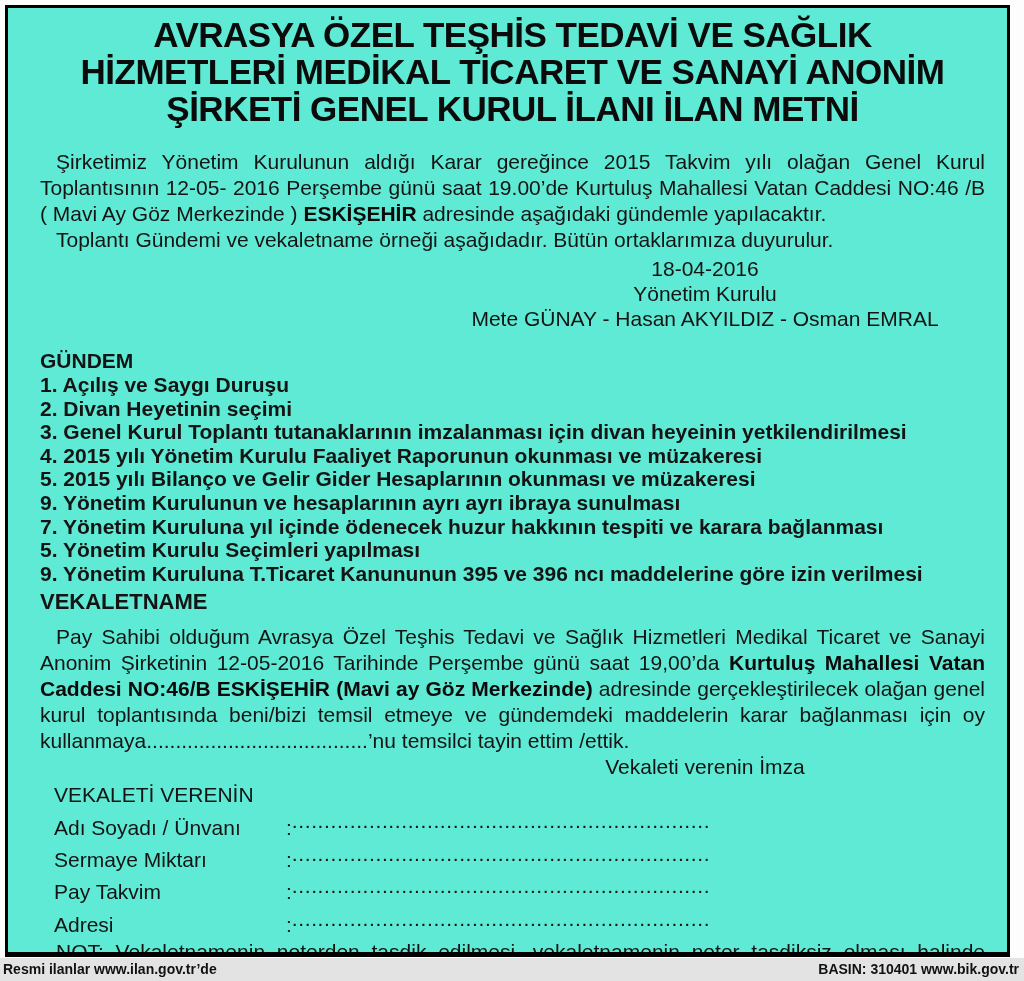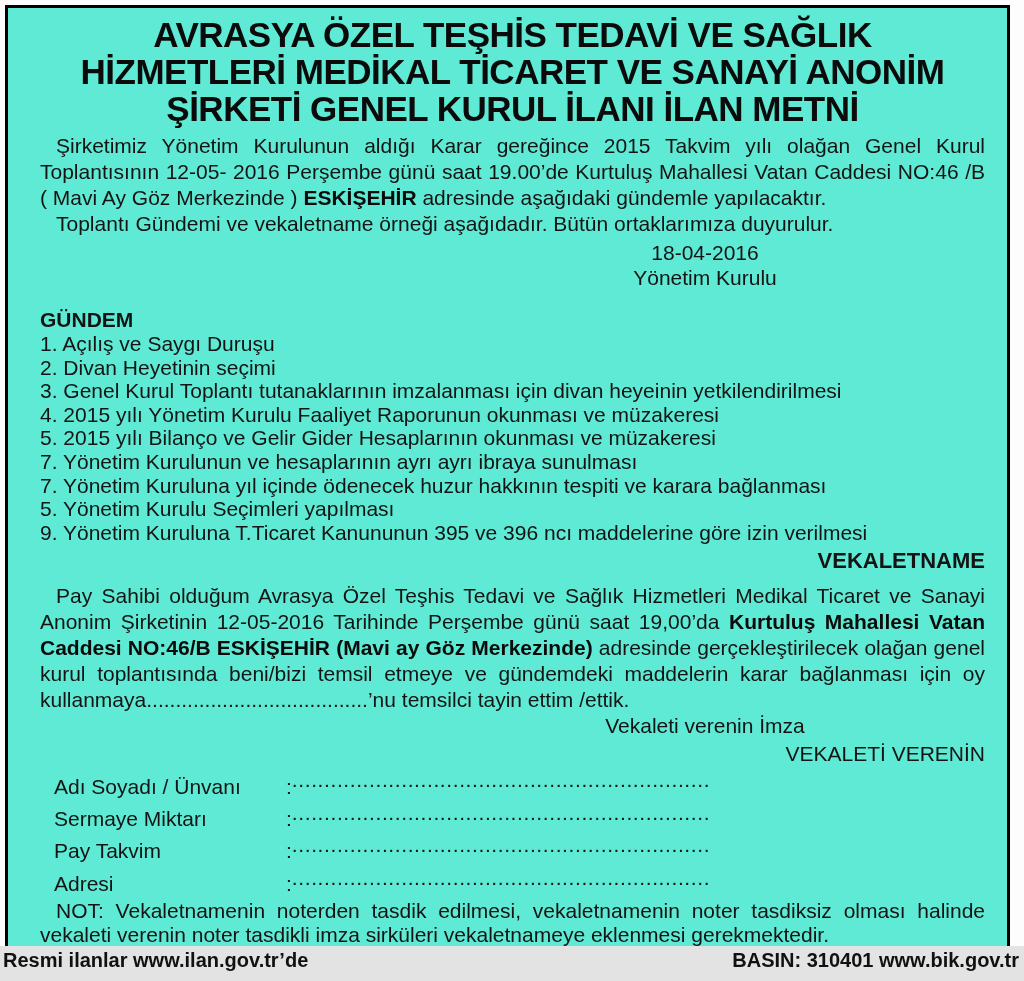--- a/index.html
+++ b/index.html
@@ -18,51 +18,51 @@
     overflow:hidden;
   }
   .title {
     margin:4px 0 0 0; text-align:center;
     font-size:35px; line-height:37px; font-weight:bold;
     letter-spacing:-0.5px; color:#0b0b0b;
   }
   .tline { display:block; }
   .body { margin:0; font-size:21px; line-height:26px; text-align:justify; }
   .indent { text-indent:16px; }
-  .p1 { margin-top:6px; }
+  .p1 { margin-top:22px; }
   .date-block {
     width:560px; margin:3px 0 0 auto; text-align:center;
     font-size:21px; line-height:25px;
   }
   .gundem { margin-top:18px; font-size:21px; }
   .gundem-h { font-weight:bold; line-height:24px; }
-  .g-item { line-height:23.6px; white-space:nowrap; }
+  .g-item { line-height:23.6px; white-space:nowrap;font-weight:bold; }
   .vek-h {
-    text-align:right; font-weight:bold; font-size:22px;
+    text-align:left; font-weight:bold; font-size:22px;
     line-height:25px; margin-top:4px;
   }
   .vek-p { margin-top:10px; line-height:25.8px; }
   .sig-block {
     width:560px; margin:3px 0 0 auto; text-align:center;
     font-size:21px; line-height:22px;
   }
   .form { margin:4px 0 0 14px; font-size:21px; }
-  .form-h { line-height:26px;text-align:right; }
+  .form-h { line-height:26px; }
   .form-row { line-height:26.2px; white-space:nowrap; }
   .f-label { display:inline-block; width:232px; }
   .f-colon { display:inline-block; }
   .f-dotline {
     display:inline-block; width:418px; overflow:hidden;
     white-space:nowrap; vertical-align:baseline; letter-spacing:0.6px;
   }
   .not-p { margin-top:2px; line-height:24.5px; }
   .page-footer {
-    position:absolute; left:0; right:0; bottom:0; height:35px;
+    position:absolute; left:0; right:0; bottom:0; height:23px;
     background:#e3e3e3; color:#111111;
-    font-size:20px; font-weight:bold;
+    font-size:14px; font-weight:bold;
   }
   .pf-left { position:absolute; left:3px; top:3px; }
   .pf-right { position:absolute; right:5px; top:3px; }
   b { color:#0b0b0b; }
 </style>
 </head>
 <body>
 
 <div class="sheet">
   <div class="notice-box">
@@ -73,30 +73,31 @@
       <span class="tline">ŞİRKETİ GENEL KURUL İLANI İLAN METNİ</span>
     </h1>
 
     <p class="body indent p1"><span>Şirketimiz Yönetim Kurulunun aldığı Karar gereğince 2015 Takvim yılı olağan Genel Kurul Toplantısının 12-05- 2016 Perşembe günü saat 19.00’de Kurtuluş Mahallesi Vatan Caddesi NO:46 /B ( Mavi Ay Göz Merkezinde ) </span><b>ESKİŞEHİR</b><span> adresinde aşağıdaki gündemle yapılacaktır.</span></p>
 
     <p class="body indent">Toplantı Gündemi ve vekaletname örneği aşağıdadır. Bütün ortaklarımıza duyurulur.</p>
 
     <div class="date-block">
       <div>18-04-2016</div>
       <div>Yönetim Kurulu</div>
+      <div>Mete GÜNAY - Hasan AKYILDIZ - Osman EMRAL</div>
     </div>
 
     <div class="gundem">
       <div class="gundem-h">GÜNDEM</div>
       <div class="g-item">1. Açılış ve Saygı Duruşu</div>
       <div class="g-item">2. Divan Heyetinin seçimi</div>
       <div class="g-item">3. Genel Kurul Toplantı tutanaklarının imzalanması için divan heyeinin yetkilendirilmesi</div>
       <div class="g-item">4. 2015 yılı Yönetim Kurulu Faaliyet Raporunun okunması ve müzakeresi</div>
       <div class="g-item">5. 2015 yılı Bilanço ve Gelir Gider Hesaplarının okunması ve müzakeresi</div>
-      <div class="g-item">7. Yönetim Kurulunun ve hesaplarının ayrı ayrı ibraya sunulması</div>
+      <div class="g-item">9. Yönetim Kurulunun ve hesaplarının ayrı ayrı ibraya sunulması</div>
       <div class="g-item">7. Yönetim Kuruluna yıl içinde ödenecek huzur hakkının tespiti ve karara bağlanması</div>
       <div class="g-item">5. Yönetim Kurulu Seçimleri yapılması</div>
       <div class="g-item">9. Yönetim Kuruluna T.Ticaret Kanununun 395 ve 396 ncı maddelerine göre izin verilmesi</div>
     </div>
 
     <div class="vek-h">VEKALETNAME</div>
 
     <p class="body indent vek-p"><span>Pay Sahibi olduğum Avrasya Özel Teşhis Tedavi ve Sağlık Hizmetleri Medikal Ticaret ve Sanayi Anonim Şirketinin 12-05-2016 Tarihinde Perşembe günü saat 19,00’da </span><b>Kurtuluş Mahallesi Vatan Caddesi NO:46/B ESKİŞEHİR (Mavi ay Göz Merkezinde)</b><span> adresinde gerçekleştirilecek olağan genel kurul toplantısında beni/bizi temsil etmeye ve gündemdeki maddelerin karar bağlanması için oy kullanmaya</span><span>......................................</span><span>’nu temsilci tayin ettim /ettik.</span></p>
 
     <div class="sig-block">

